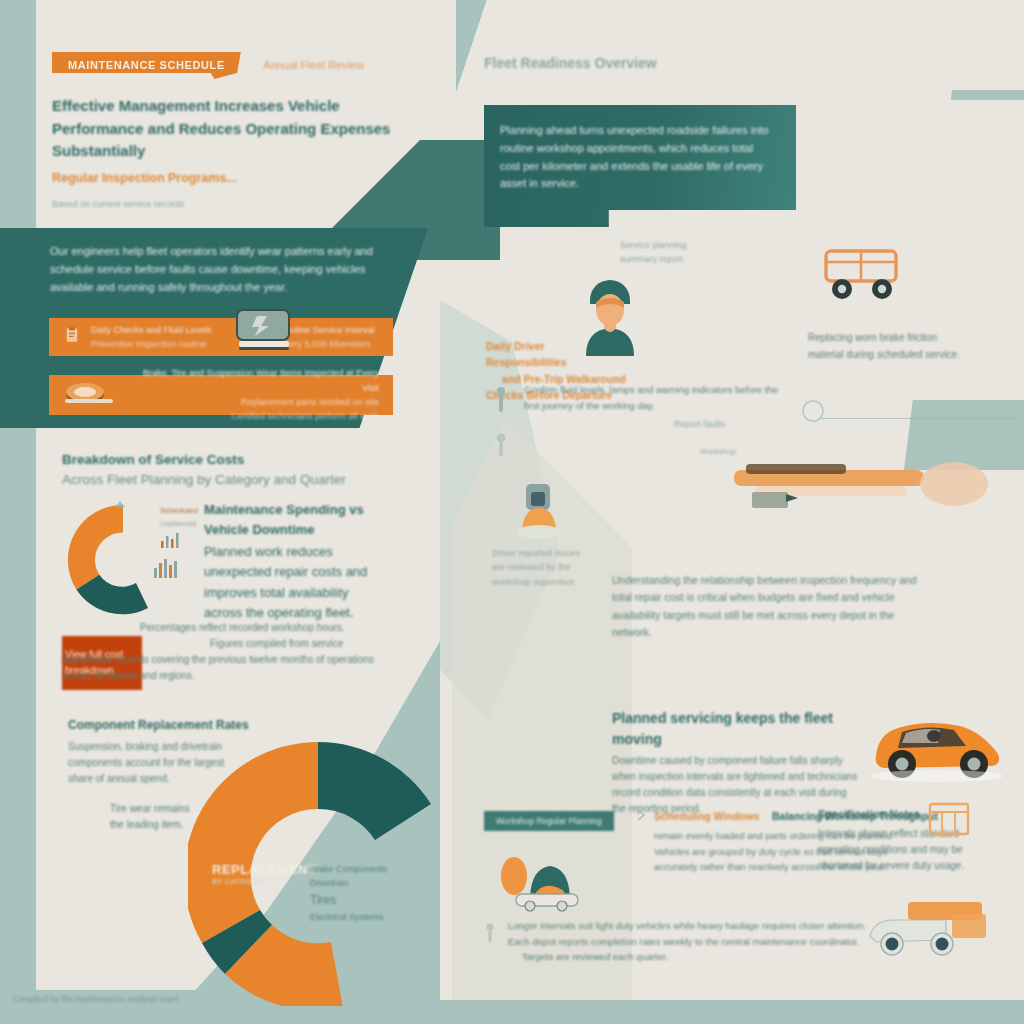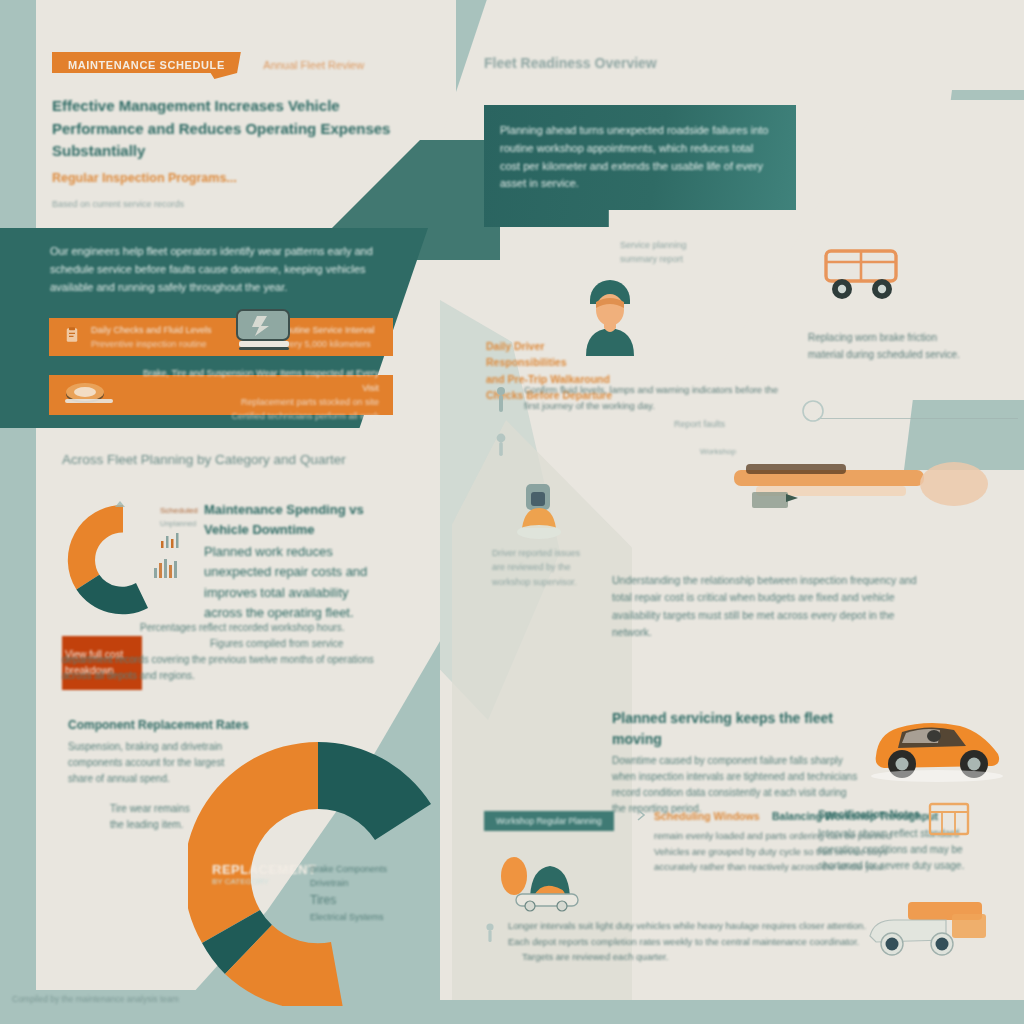--- a/index.html
+++ b/index.html
@@ -172,20 +172,21 @@
       </svg>
     </span>
     <span style="flex:1 1 auto; min-width:0; text-align:right;">
       <span class="p-white-sm" style="display:block;">Brake, Tire and Suspension Wear Items Inspected at Every Visit</span>
       <span class="p-white-sm" style="display:block; opacity:.85;">Replacement parts stocked on site</span>
       <span class="p-white-sm" style="display:block; opacity:.7;">Certified technicians perform all work</span>
     </span>
   </div>
 
   <div class="panel" style="left:62px; top:450px; width:340px;">
+    <div class="h-teal" style="font-size:13.5px;">Breakdown of Service Costs</div>
     <div class="h-teal" style="font-size:13.5px; font-weight:normal; color:#6a8c88;">Across Fleet Planning by Category and Quarter</div>
   </div>
 
   <div class="panel" style="left:58px; top:495px;">
     <svg width="130" height="130" viewBox="0 0 130 130">
 
       <path d="M 65 10 A 55 55 0 0 0 18.4 94.5 L 41.3 79.7 A 27.5 27.5 0 0 1 65 37.5 Z" fill="#e8842b"></path>
       <path d="M 18.4 94.5 A 55 55 0 0 0 90 113 L 78 88 A 27.5 27.5 0 0 1 41.3 79.7 Z" fill="#1f5b57"></path>
       <path d="M 62 6 L 57 12 L 67 12 Z" fill="#9db6b2" opacity=".8"></path>
     </svg>
@@ -295,21 +296,21 @@
       <path d="M12 22 A20 20 0 0 1 52 22 L52 26 L12 26 Z" fill="#2d6a64"></path>
       <ellipse cx="32" cy="32" rx="14" ry="16" fill="#f0b07c"></ellipse>
       <path d="M18 30 q14 -8 28 0 l0 -6 q-14 -8 -28 0 Z" fill="#e0904f"></path>
       <path d="M8 78 q0 -26 24 -28 q24 2 24 28 Z" fill="#2d6a64"></path>
       <path d="M26 50 q6 8 12 0 l0 -6 l-12 0 Z" fill="#f0b07c"></path>
     </svg>
   </div>
 
   <div class="panel" style="left:486px; top:338px; width:140px;">
     <div class="h-orange" style="font-size:10.5px;">Daily Driver Responsibilities</div>
-    <div class="h-orange" style="font-size:10.5px;">and Pre-Trip Walkaround</div>
+    <div class="h-orange" style="font-size:10.5px;text-align:right;">and Pre-Trip Walkaround</div>
     <div class="h-orange" style="font-size:10.5px;">Checks Before Departure</div>
   </div>
 
   <div class="panel" style="left:494px; top:386px; width:32px;">
     <svg width="14" height="28" viewBox="0 0 14 28">
       <circle cx="7" cy="5" r="4" fill="#9eb5b1"></circle>
         <rect x="5" y="9" width="4" height="17" rx="2" fill="#9eb5b1"></rect>
     </svg>
   </div>
   <div class="panel" style="left:524px; top:382px; width:270px;">

